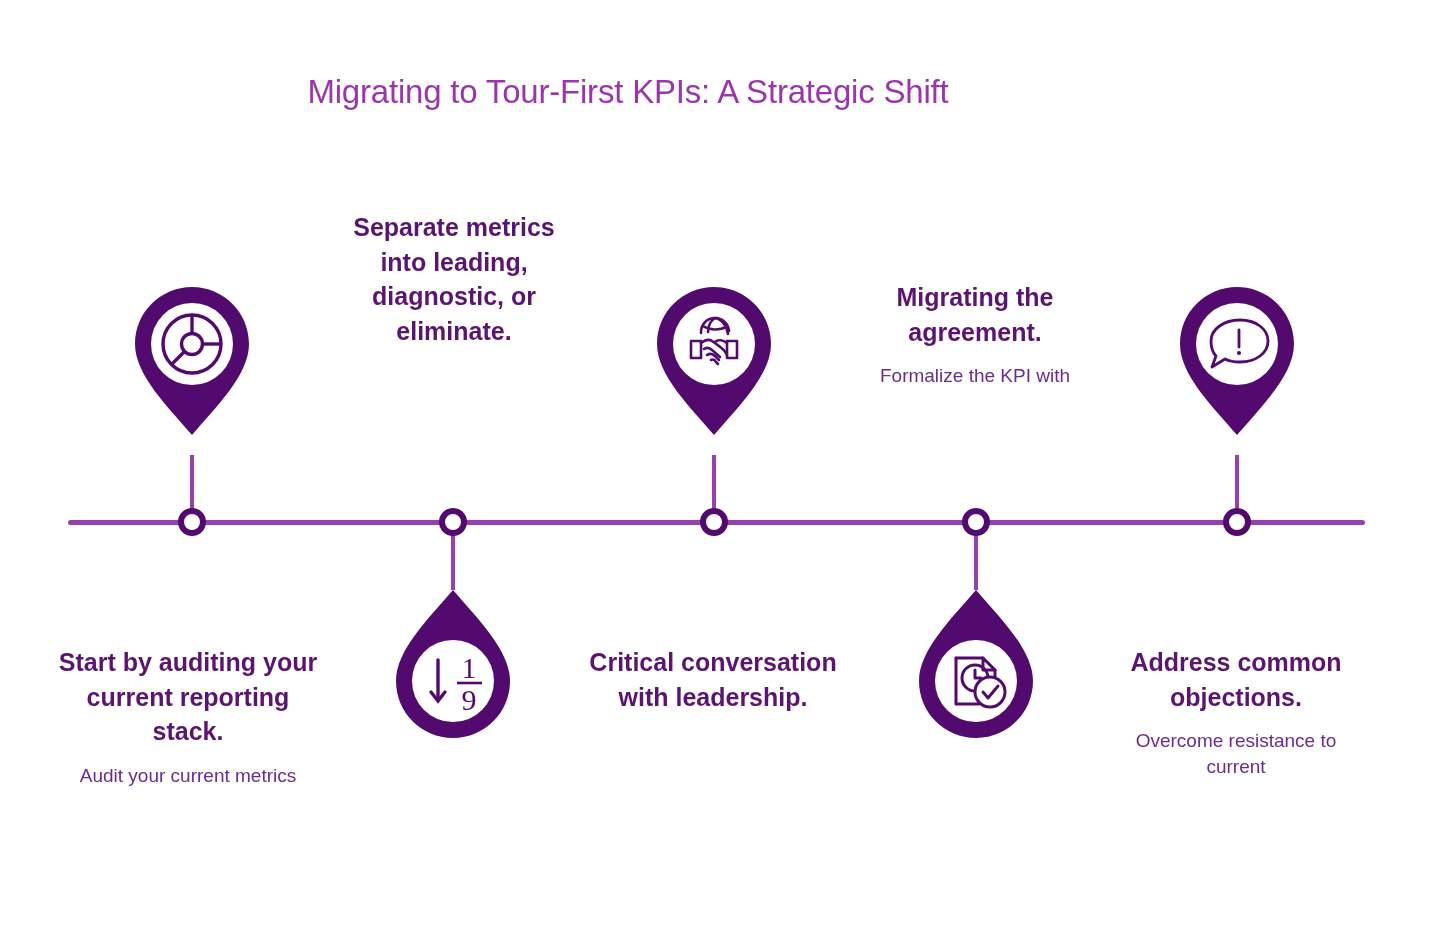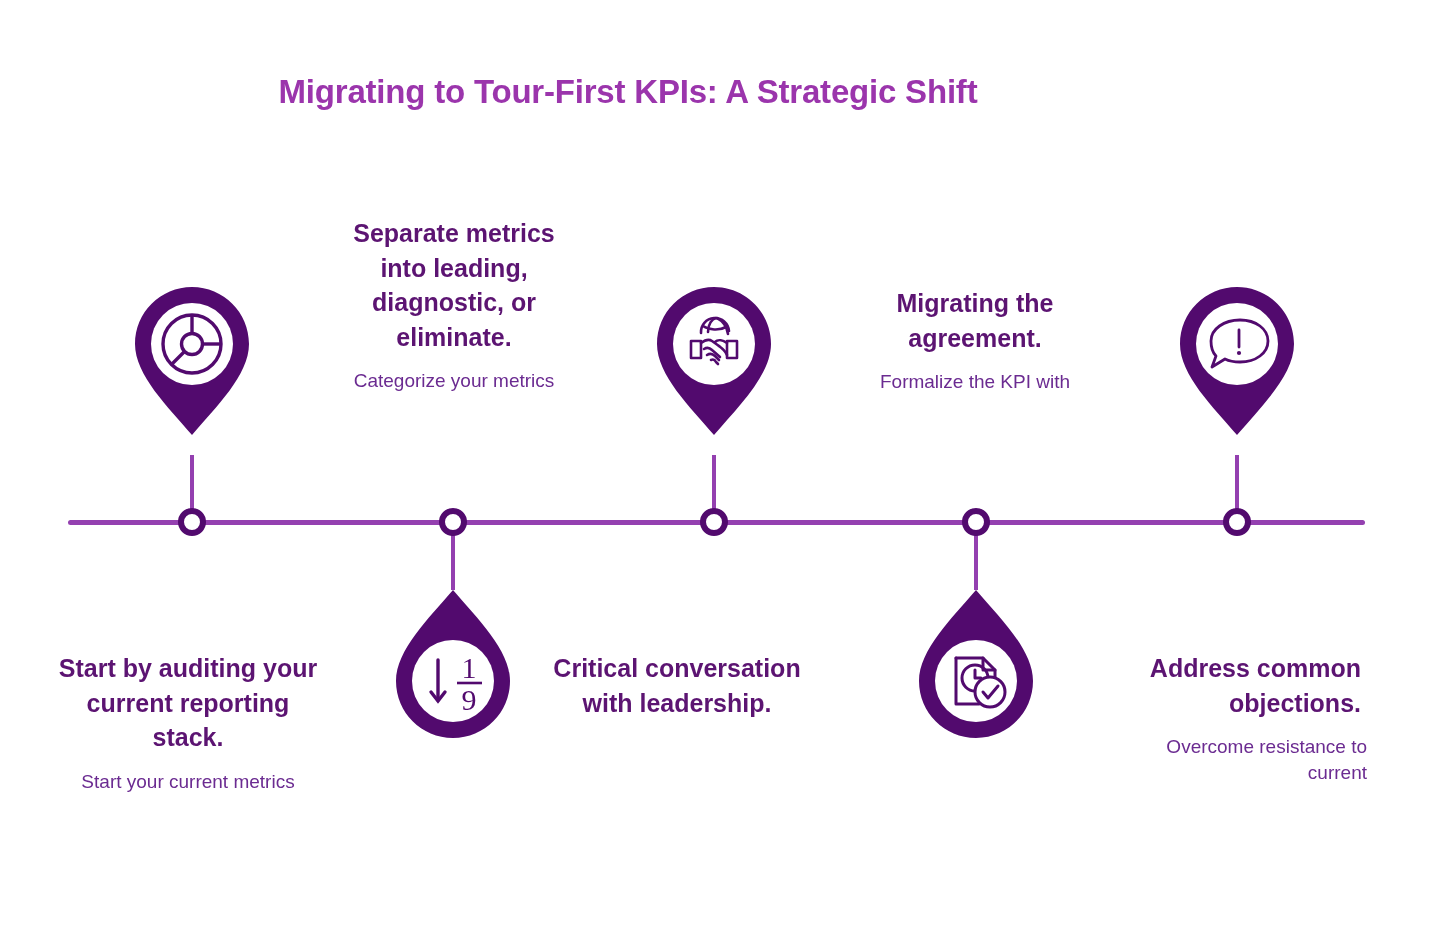--- a/index.html
+++ b/index.html
@@ -21,21 +21,21 @@
   }
 
   
   #page-title {
     position: absolute;
     left: 0;
     top: 73px;
     width: 1256px;
     text-align: center;
     font-size: 33px;
-    font-weight: bold;
+    font-weight: normal;
     color: #9b35ac;
     letter-spacing: -0.2px;
   }
 
   
   #axis-line {
     position: absolute;
     left: 68px;
     top: 520px;
     width: 1297px;
@@ -81,21 +81,21 @@
   
   .block {
     position: absolute;
     text-align: center;
   }
   .block .heading {
     font-size: 25px;
     font-weight: bold;
     color: #5c1472;
     line-height: 1.38;
-    margin: 6px;
+    margin: 0;
   }
   .block .sub {
     font-size: 19px;
     font-weight: normal;
     color: #6b2b91;
     line-height: 1.35;
     margin: 14px 0 0 0;
   }
 </style>
 </head>
@@ -193,35 +193,34 @@
         <path d="M62 35 C78 35 90 44 90 56 C90 68 78 77 62 77 C56 77 51 76 47 74
                  L34 82 L38 71 C34 67 33 62 33 56 C33 44 46 35 62 35 Z"></path>
         <line x1="61" y1="45" x2="61" y2="62"></line>
         <circle cx="61" cy="68" r="2.1" fill="#520a6e" stroke="none"></circle>
       </g>
     </svg>
   </div>
 
   <div class="block" style="left:52px; top:645px; width:272px;">
     <p class="heading">Start by auditing your current reporting stack.</p>
-    <p class="sub">Start your current metrics</p>
+    <p class="sub">Audit your current metrics</p>
   </div>
 
   <div class="block" style="left:327px; top:210px; width:254px;">
     <p class="heading">Separate metrics into leading, diagnostic, or eliminate.</p>
-    <p class="sub">Categorize your metrics</p>
-  </div>
-
-  <div class="block" style="left:540px; top:645px; width:274px;">
+  </div>
+
+  <div class="block" style="left:576px; top:645px; width:274px;">
     <p class="heading">Critical conversation with leadership.</p>
   </div>
 
   <div class="block" style="left:851px; top:280px; width:248px;">
     <p class="heading">Migrating the agreement.</p>
     <p class="sub">Formalize the KPI with</p>
   </div>
 
-  <div class="block" style="left:1105px; top:645px; width:262px;text-align:right;">
+  <div class="block" style="left:1105px; top:645px; width:262px;">
     <p class="heading">Address common objections.</p>
     <p class="sub">Overcome resistance to current</p>
   </div>
 
 </div>
 
 </body></html>

